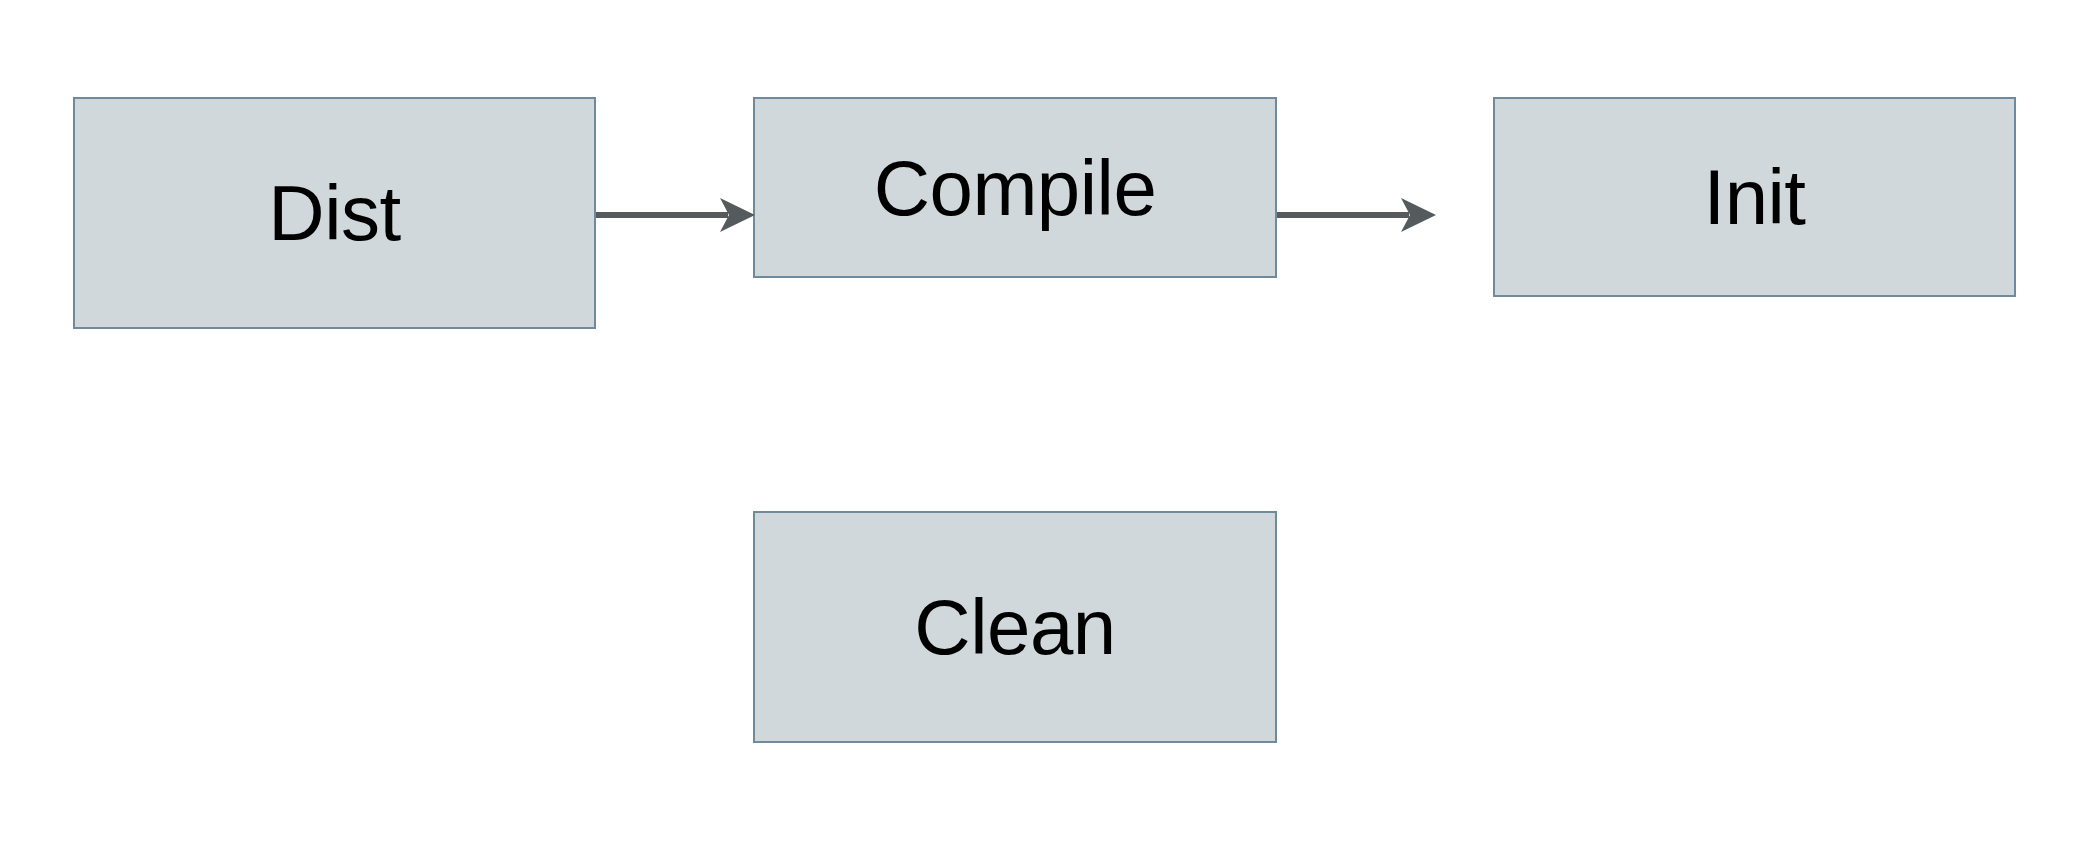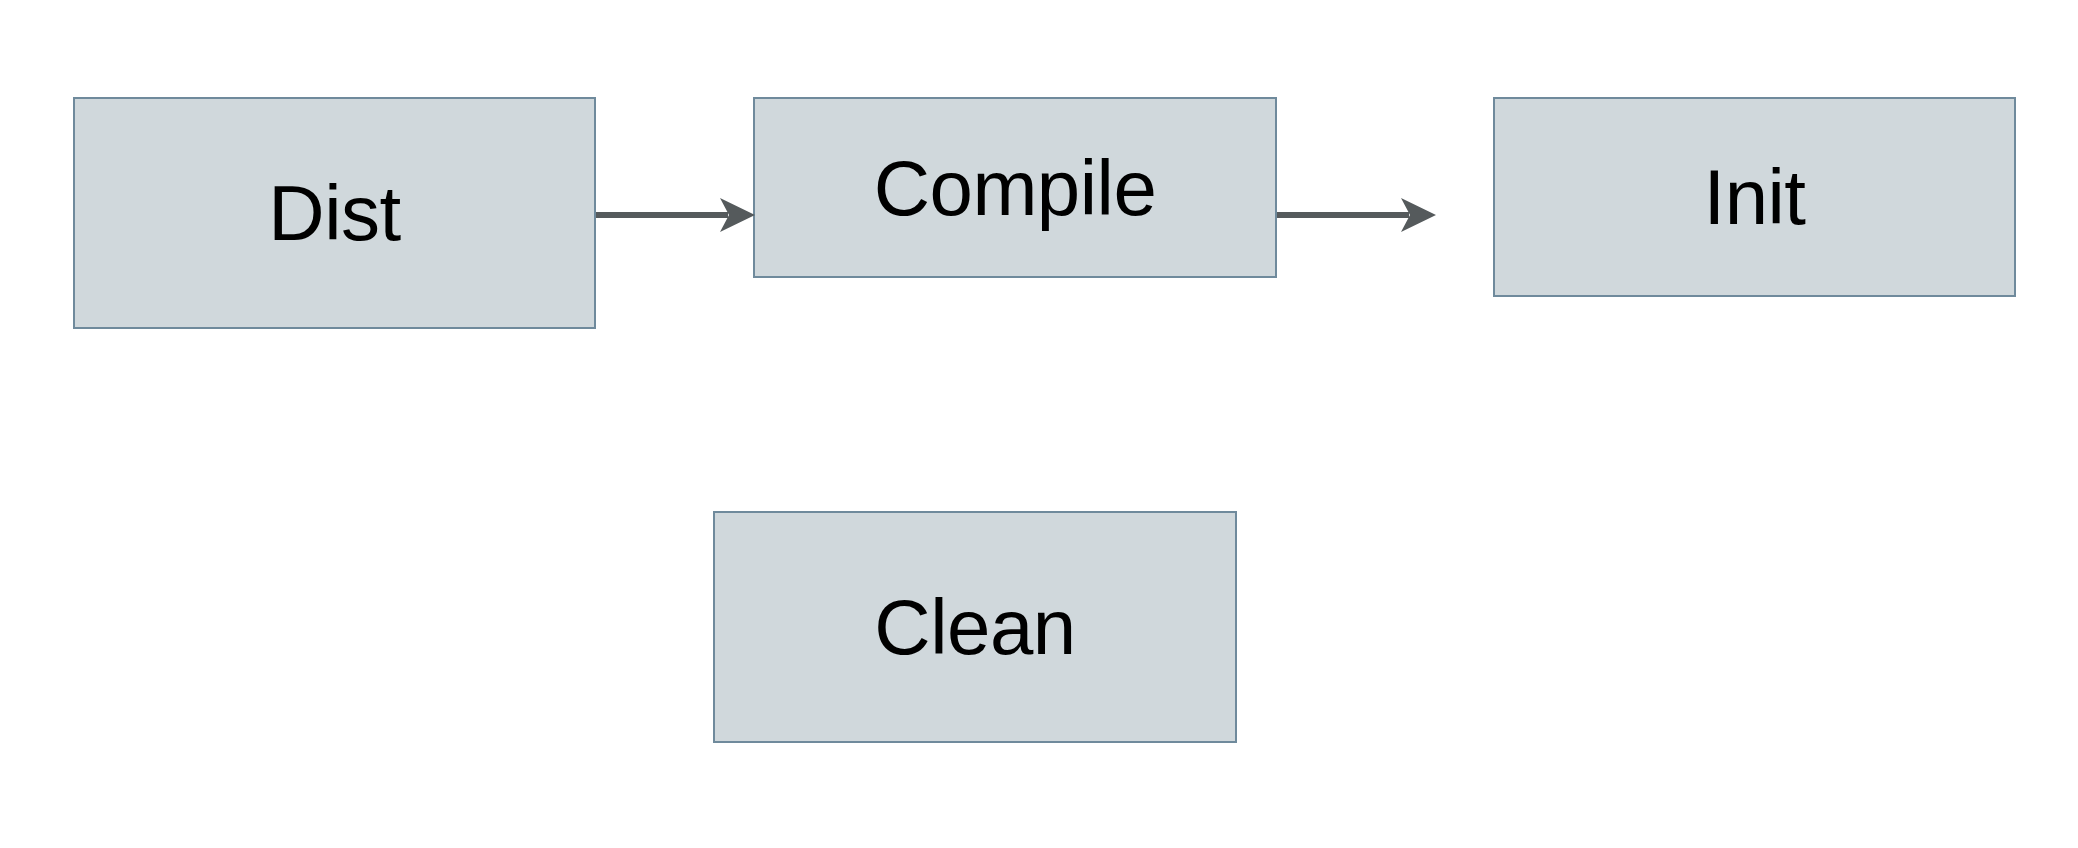--- a/index.html
+++ b/index.html
@@ -42,21 +42,21 @@
     pointer-events: none;
   }
   .edge svg {
     display: block;
     overflow: visible;
   }
   
   #node-dist    { left: 73px;   top: 97px;  width: 523px; height: 232px; }
   #node-compile { left: 753px;  top: 97px;  width: 524px; height: 181px; }
   #node-init    { left: 1493px; top: 97px;  width: 523px; height: 200px; }
-  #node-clean   { left: 713px;  top: 511px; width: 524px; height: 232px; }
+  #node-clean   { left: 753px;  top: 511px; width: 524px; height: 232px; }
   
   #edge-dist-compile { left: 596px;  top: 194px; width: 160px; height: 42px; }
   #edge-compile-init { left: 1277px; top: 194px; width: 160px; height: 42px; }
 </style>
 </head>
 <body>
 
 <div id="canvas">
 
   <div class="node" id="node-dist">

